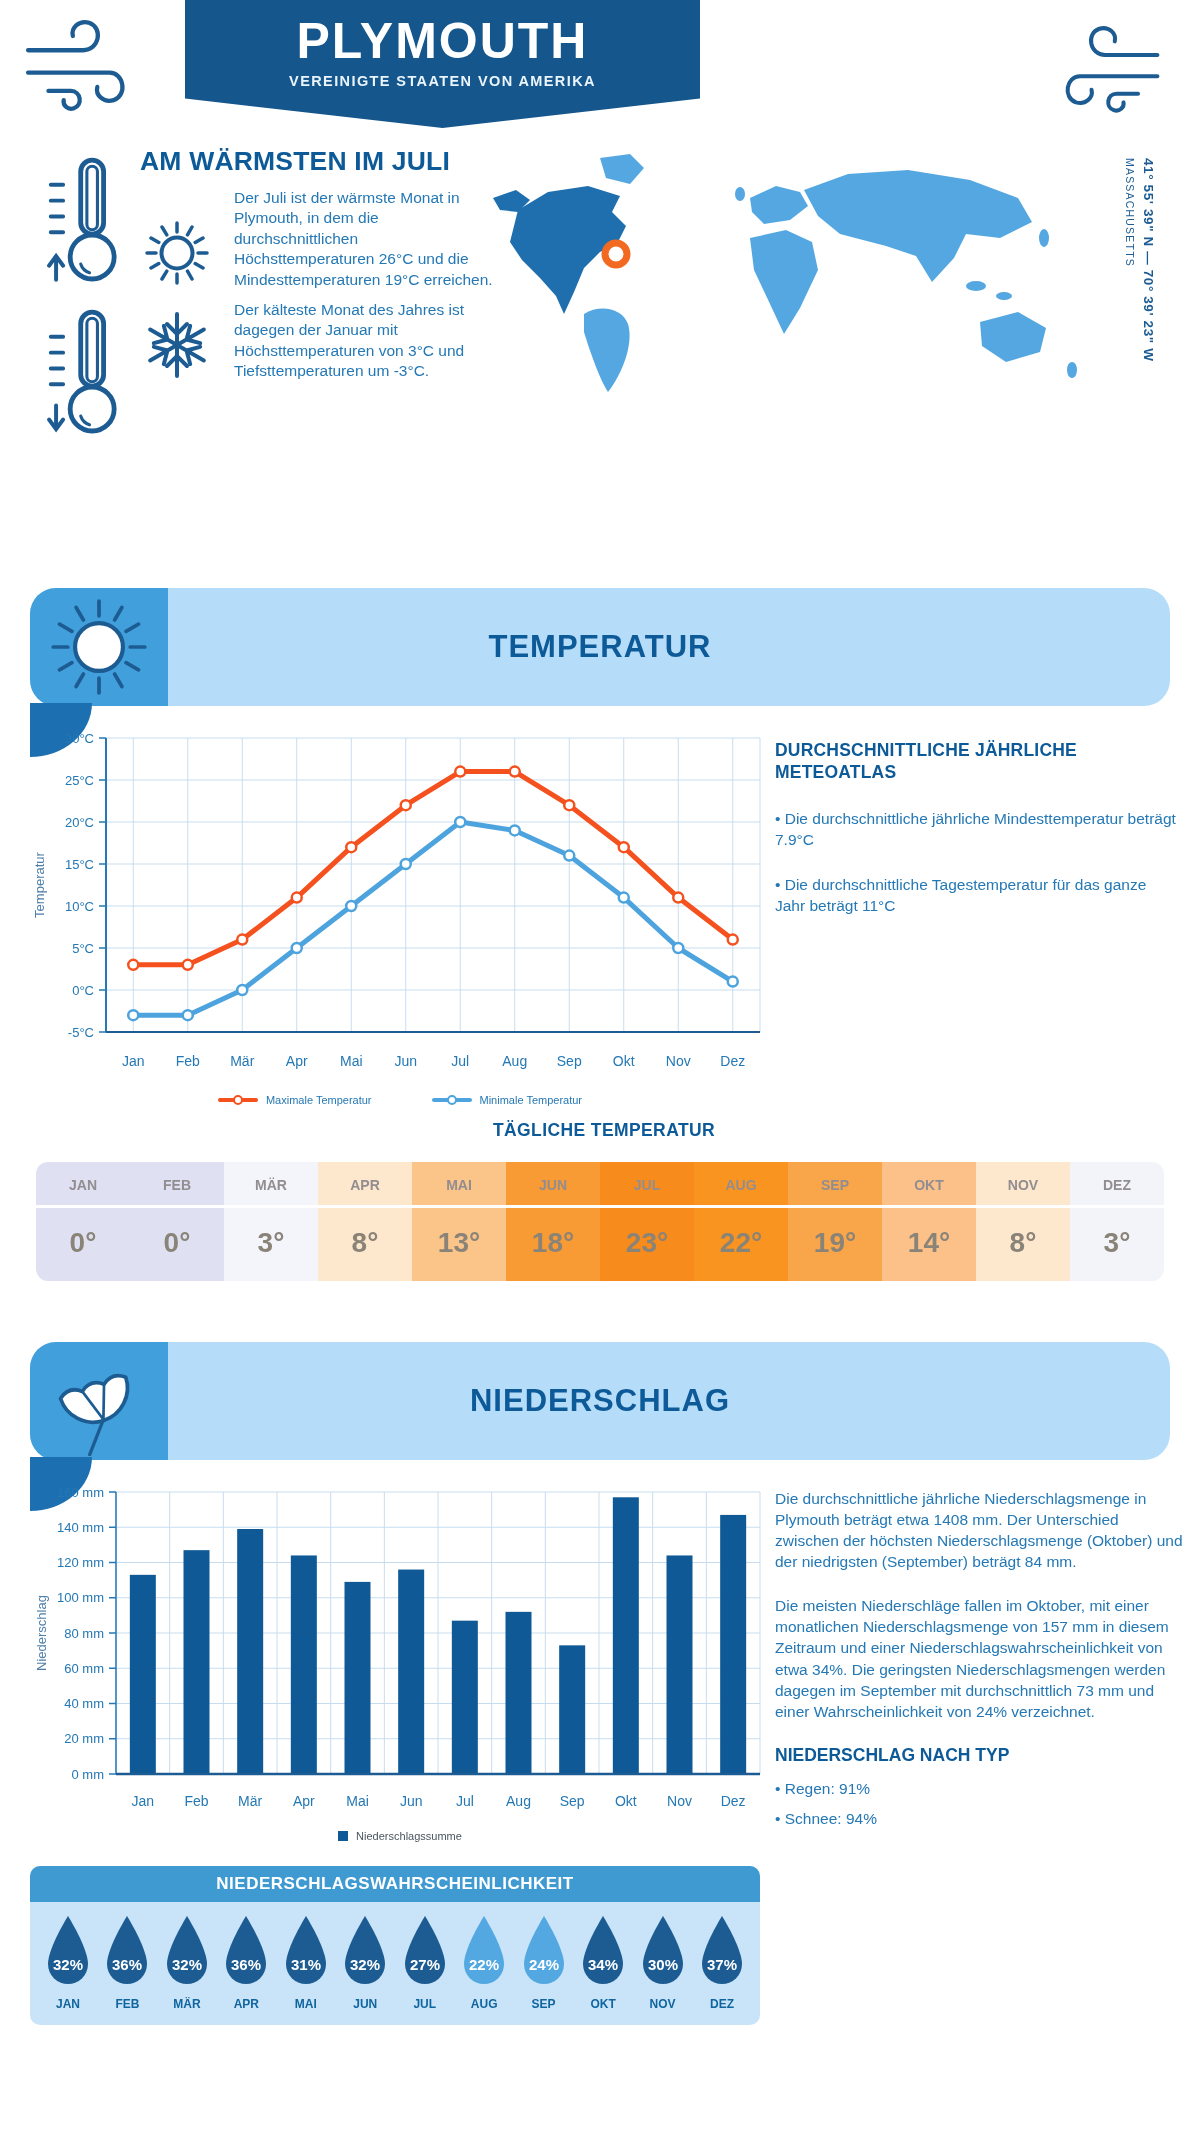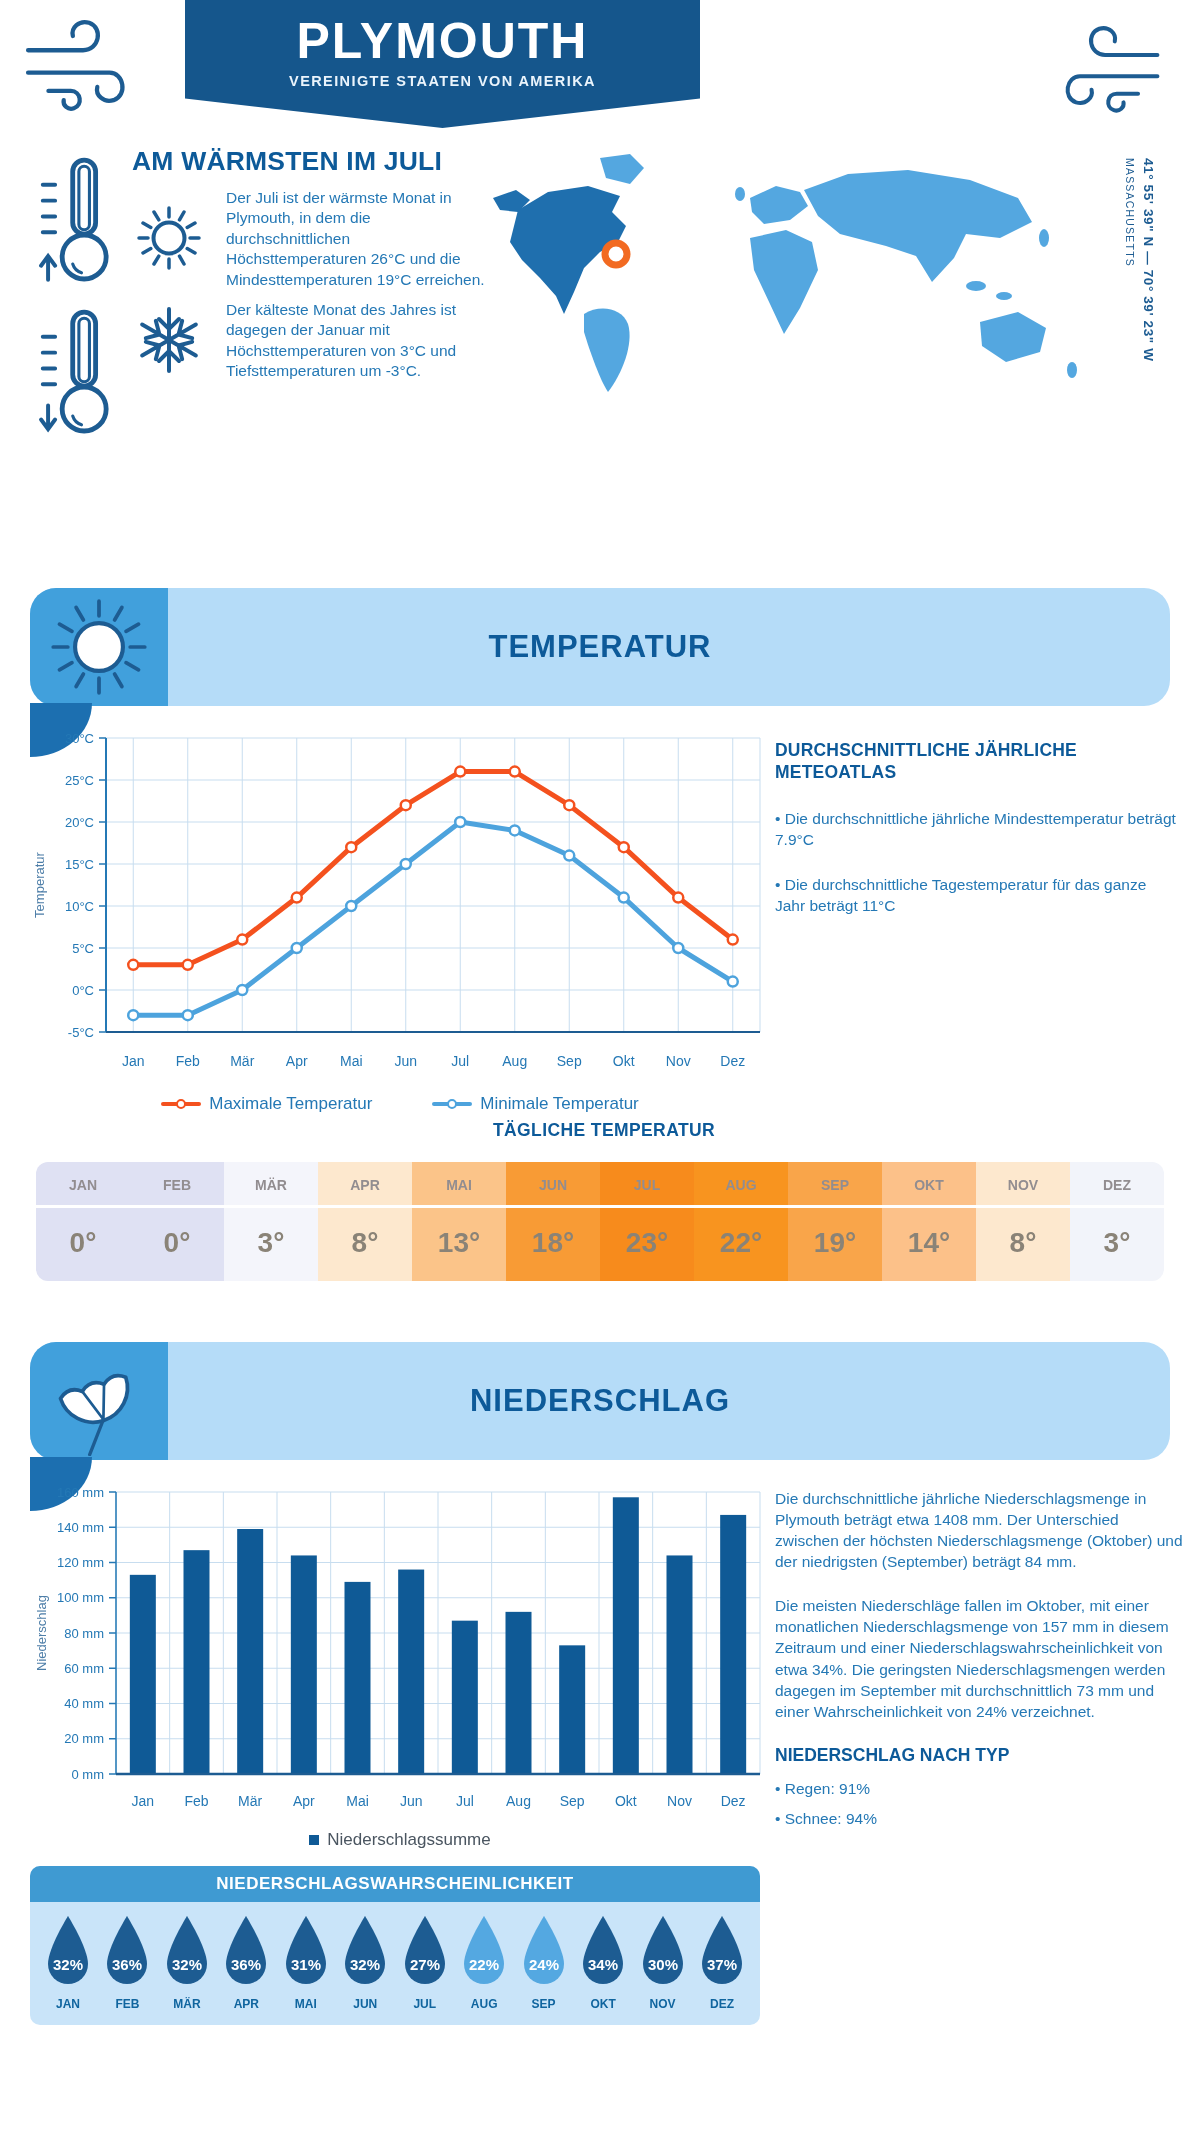--- a/index.html
+++ b/index.html
@@ -9,24 +9,24 @@
   
   .title-banner{position:absolute;left:185px;top:0;width:515px;height:128px;background:#15568c;
     clip-path:polygon(0 0,100% 0,100% 77%,50% 100%,0 77%);text-align:center;color:#fff;}
   .title-banner h1{margin:0;padding-top:12px;font-size:50px;font-weight:bold;letter-spacing:2px;}
   .title-banner .subtitle{font-size:14.5px;font-weight:bold;letter-spacing:1.4px;margin-top:3px;color:#eaf4fc;}
   .wind{position:absolute;}
   .wind-left{left:24px;top:14px;}
   .wind-right{left:1046px;top:22px;}
 
   
-  .highlight{position:absolute;left:34px;width:460px;display:flex;gap:10px;}
+  .highlight{position:absolute;left:42px;width:460px;display:flex;gap:10px;}
   .warm{top:146px;} .cold{top:298px;}
   .h-content h2{margin:0 0 9px;font-size:26.5px;color:#0d5a99;letter-spacing:.2px;}
-  .h-row{display:flex;gap:20px;align-items:center;}
+  .h-row{display:flex;gap:20px;align-items:flex-end;}
   .h-row p{margin:2px 0 0;width:268px;font-size:15.5px;line-height:1.32;color:#2478b5;}
 
   
   .map-wrap{position:absolute;left:488px;top:146px;}
   .coords{position:absolute;left:1124px;top:158px;height:300px;writing-mode:vertical-rl;color:#1d5c92;}
   .coords .coord-line{display:block;font-weight:bold;font-size:13.5px;letter-spacing:.6px;}
   .coords .region{display:block;font-size:10.5px;letter-spacing:1.2px;margin-block-start:5px;}
 
   
   .section-banner{position:absolute;left:30px;width:1140px;height:118px;background:#b5dcf8;border-radius:26px;}
@@ -36,21 +36,21 @@
     font-size:31px;font-weight:bold;color:#0d5a99;letter-spacing:1px;}
   .temp-banner{top:588px;} .precip-banner{top:1342px;}
   .banner-tail{position:absolute;width:62px;height:54px;background:#1c6fb0;border-radius:0 0 100% 0;}
   .tail-temp{left:30px;top:703px;} .tail-precip{left:30px;top:1457px;}
 
   
   .chart-block{position:absolute;}
   .temp-chart-block{left:28px;top:722px;width:744px;}
   .precip-chart-block{left:28px;top:1478px;width:744px;}
   .legend{display:flex;justify-content:center;gap:60px;margin-top:8px;}
-  .legend-item{display:flex;align-items:center;gap:8px;font-size:17px;color:#2478b5;}
+  .legend-item{display:flex;align-items:center;gap:8px;font-size:11px;color:#2478b5;}
   .legend-bar{gap:8px;color:#4a5560;}
   .legend-swatch-square{width:10px;height:10px;background:#0f5a96;display:inline-block;}
 
   
   .temp-aside{position:absolute;left:775px;top:740px;width:404px;}
   .temp-aside h3{margin:0 0 24px;font-size:17.5px;color:#0d5a99;letter-spacing:.2px;line-height:1.25;}
   .temp-aside p,.precip-aside p{font-size:15.5px;line-height:1.36;color:#2478b5;}
   .temp-aside p{margin:0 0 24px;}
   .bullet::before{content:"• ";}
 

